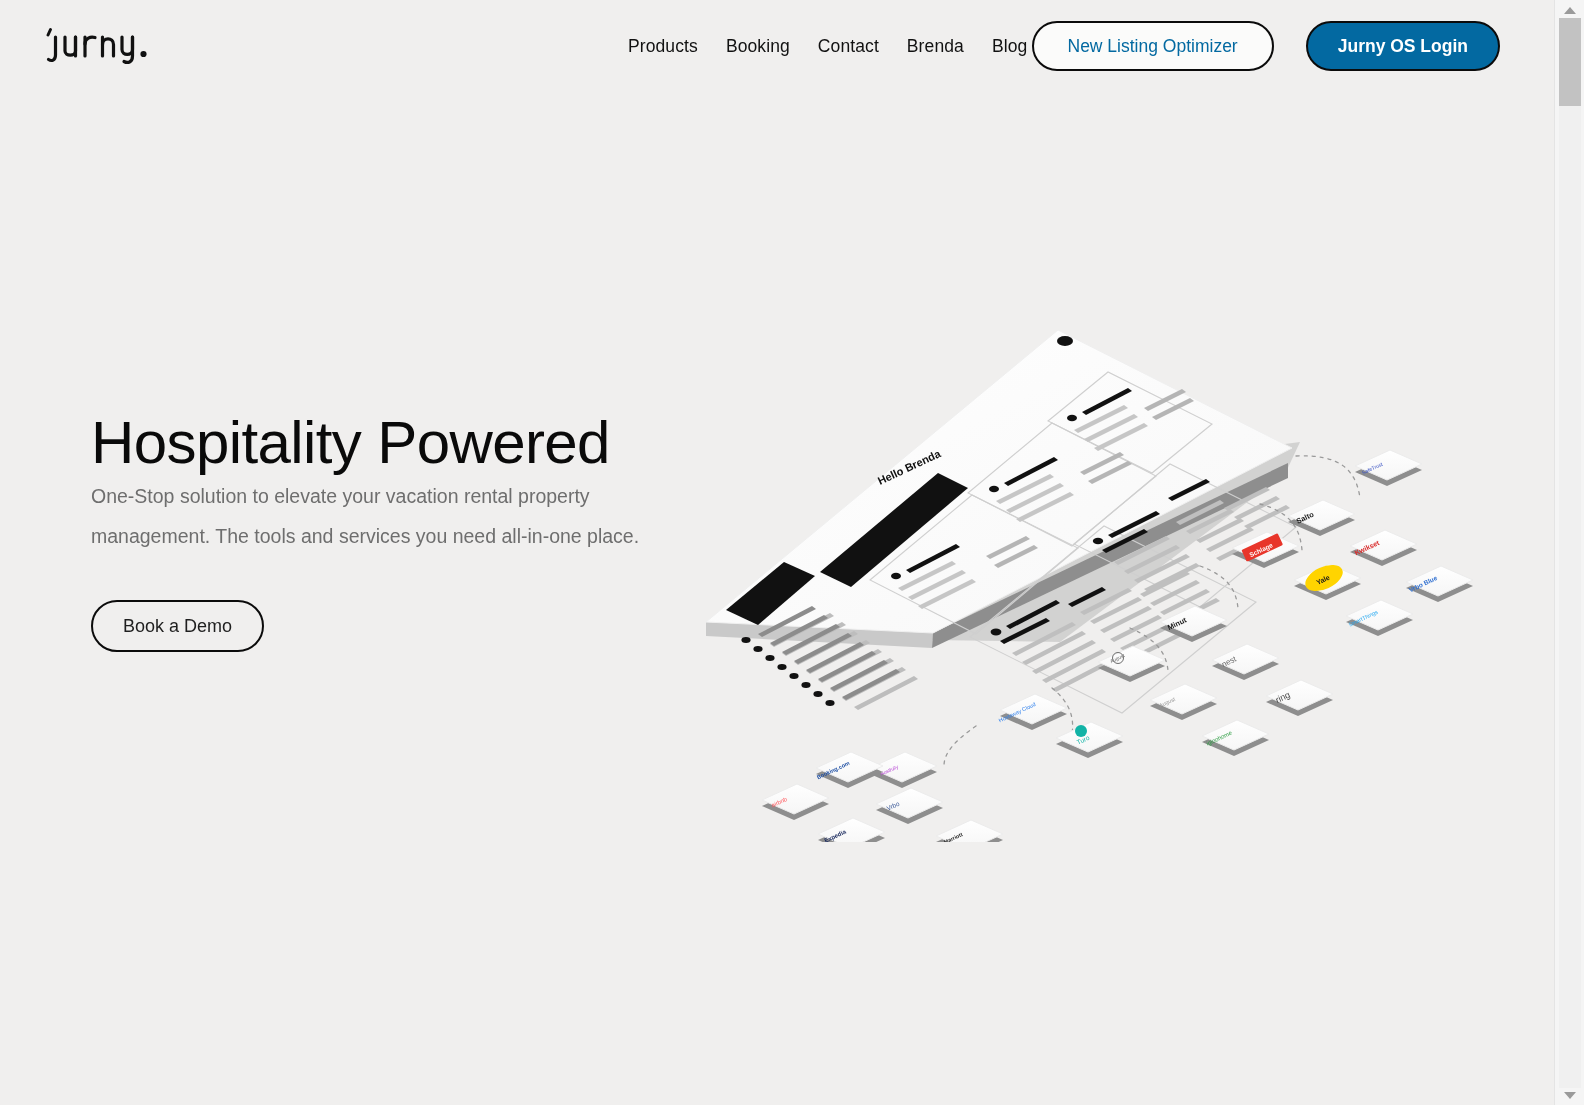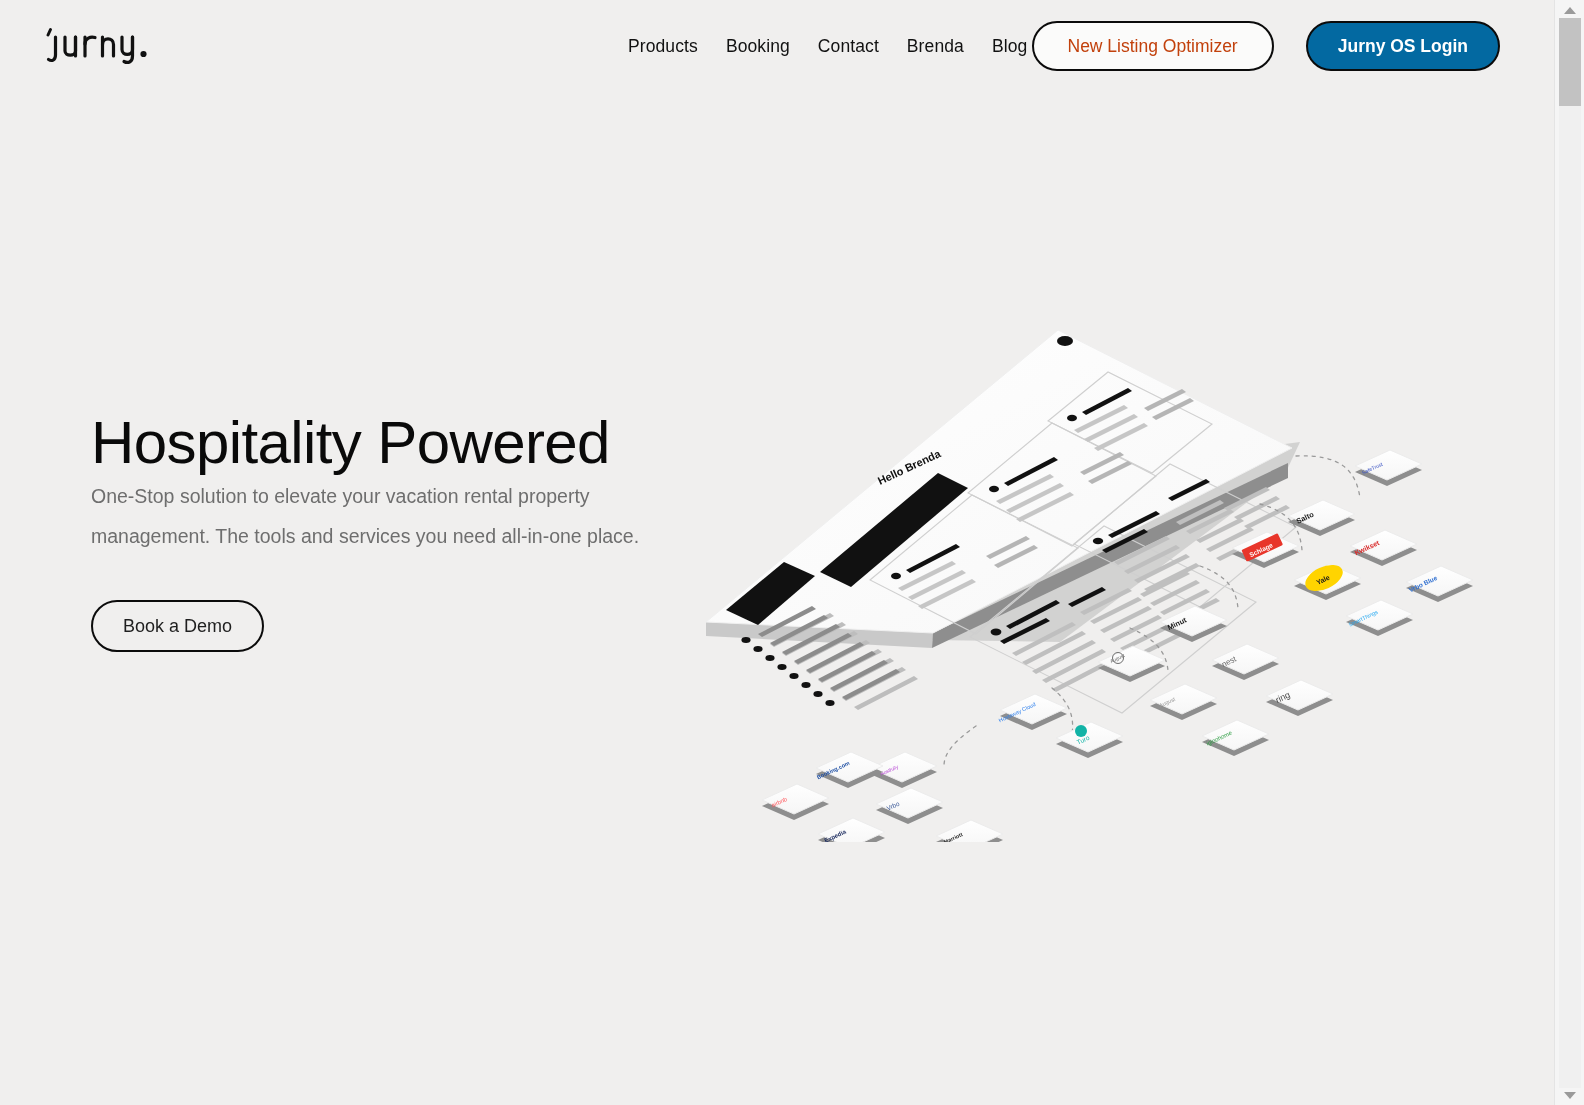--- a/index.html
+++ b/index.html
@@ -82,21 +82,21 @@
     align-items: center;
     justify-content: center;
     border-radius: 999px;
     white-space: nowrap;
     cursor: pointer;
     font-family: "Liberation Sans", sans-serif;
   }
   .btn-outline {
     background: #fbfbfa;
     border: 2.5px solid #0b0b0b;
-    color: #c2410c;
+    color: #0369a1;
     height: 50px;
     padding: 0 34px;
     font-size: 17.5px;
   }
   .btn-dark {
     background: #0369a1;
     border: 2.5px solid #0b0b0b;
     color: #ffffff;
     height: 50px;
     padding: 0 30px;

